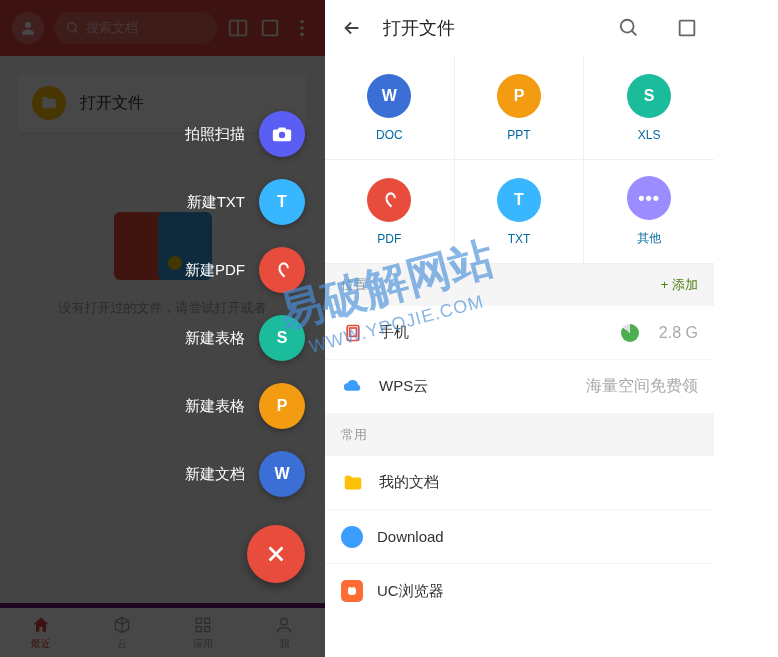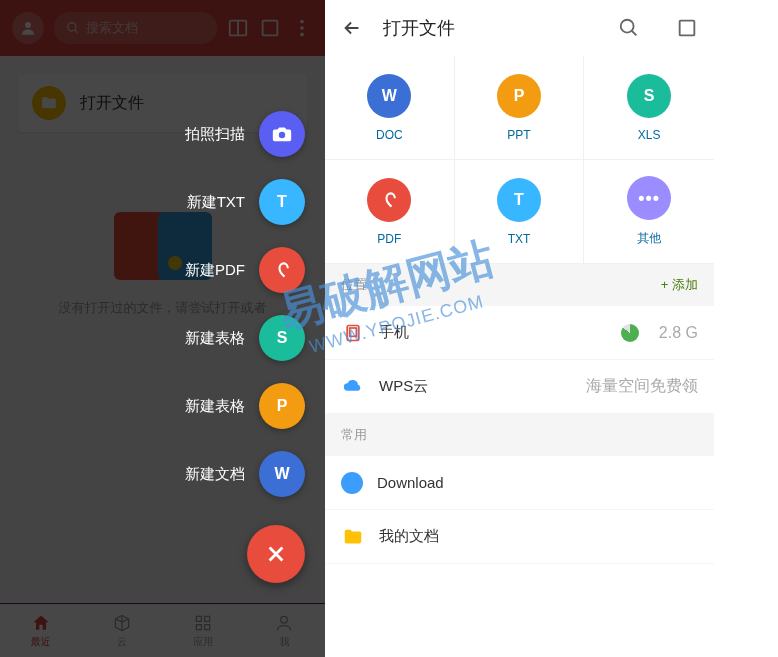--- a/index.html
+++ b/index.html
@@ -20,21 +20,21 @@
     .open-card-label { font-size: 16px; color: #333; }
     
     .empty-state { margin-top: 80px; text-align: center; }
     .empty-illus { display: inline-flex; gap: -10px; }
     .ill-doc { width: 54px; height: 68px; border-radius: 6px; }
     .ill-red { background: #e74c3c; }
     .ill-blue { background: #3498db; margin-left: -10px; position: relative; }
     .ill-blue::after { content:''; position:absolute; bottom:10px; left:10px; width:14px; height:14px; background:#f1c40f; border-radius:50%; }
     .empty-text { margin-top: 14px; color: #999; font-size: 13px; line-height: 1.6; }
     
-    .bottom-nav { position: absolute; bottom: 0; left: 0; right: 0; height: 54px; background: #fff; display:flex; border-top: 1px solid #701a75; }
+    .bottom-nav { position: absolute; bottom: 0; left: 0; right: 0; height: 54px; background: #fff; display:flex; border-top: 5px solid #701a75; }
     .nav-item { flex:1; display:flex; flex-direction:column; align-items:center; justify-content:center; gap:2px; font-size:10px; color:#999; }
     .nav-item.active { color: #d8453b; }
     
     
     .fab-menu { position: absolute; right: 20px; bottom: 74px; z-index: 10; display:flex; flex-direction:column; align-items:flex-end; gap: 22px; }
     .fab-row { display:flex; align-items:center; gap: 14px; }
     .fab-label { color:#fff; font-size:15px; font-weight: 500; margin-left: 48px; }
     .fab-circle { width:46px; height:46px; border-radius:50%; display:flex; align-items:center; justify-content:center; color:#fff; font-weight:bold; box-shadow: 0 2px 6px rgba(0,0,0,0.3); }
     .fab-main { width:58px; height:58px; border-radius:50%; background:#e74c3c; display:flex; align-items:center; justify-content:center; color:#fff; box-shadow: 0 3px 10px rgba(0,0,0,0.4); margin-top: 6px; }
     
@@ -266,37 +266,45 @@
     </div>
     <span class="li-label">WPS云</span>
     <span class="li-sub">海量空间免费领</span>
   </div>
 
   <div class="section-header">
     <span>常用</span>
   </div>
 
   <div class="list-item">
+    <div class="li-icon">
+      <svg width="22" height="22" viewBox="0 0 24 24" fill="#ffc107">
+            <path d="M3 6a2 2 0 012-2h4l2 2h8a2 2 0 012 2v9a2 2 0 01-2 2H5a2 2 0 01-2-2V6z"></path>
+          </svg>
+    </div>
+    <span class="li-label">我的文档</span>
+  </div>
+
+  <div class="list-item">
     <div class="li-icon" style="background:#3b9eff;border-radius:50%;width:22px;height:22px">
       <svg width="12" height="12" viewBox="0 0 24 24" fill="#fff">
             <path d="M12 3v12m0 0l-5-5m5 5l5-5M5 21h14"></path>
           </svg>
     </div>
     <span class="li-label">Download</span>
   </div>
 
-  <div class="list-item">
-    <div class="li-icon">
-      <svg width="22" height="22" viewBox="0 0 24 24" fill="#ffc107">
-            <path d="M3 6a2 2 0 012-2h4l2 2h8a2 2 0 012 2v9a2 2 0 01-2 2H5a2 2 0 01-2-2V6z"></path>
-          </svg>
-    </div>
-    <span class="li-label">我的文档</span>
-  </div>
-
+  <div class="list-item" style="border-bottom:none">
+    <div class="li-icon" style="background:#ff6b35;border-radius:5px;width:22px;height:22px">
+      <svg width="14" height="14" viewBox="0 0 24 24" fill="#fff">
+            <path d="M8 5c-3 0-3 4-3 7s0 7 7 7 7-4 7-7-1-7-4-7c-2 0-3 2-3 2s-1-2-4-2z"></path>
+          </svg>
+    </div>
+    <span class="li-label">UC浏览器</span>
+  </div>
 </div>
 
 <div class="watermark">
   <div class="wm1">易破解网站</div>
   <div class="wm2">WWW.YPOJIE.COM</div>
 </div>
 
 </div>
 
 </body></html>

